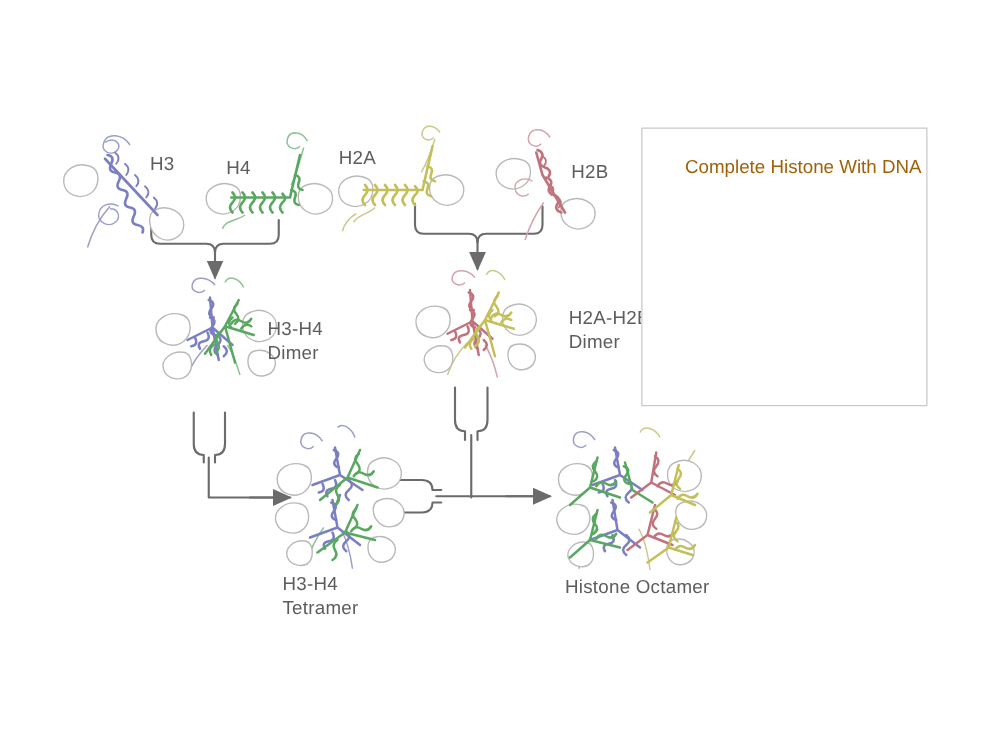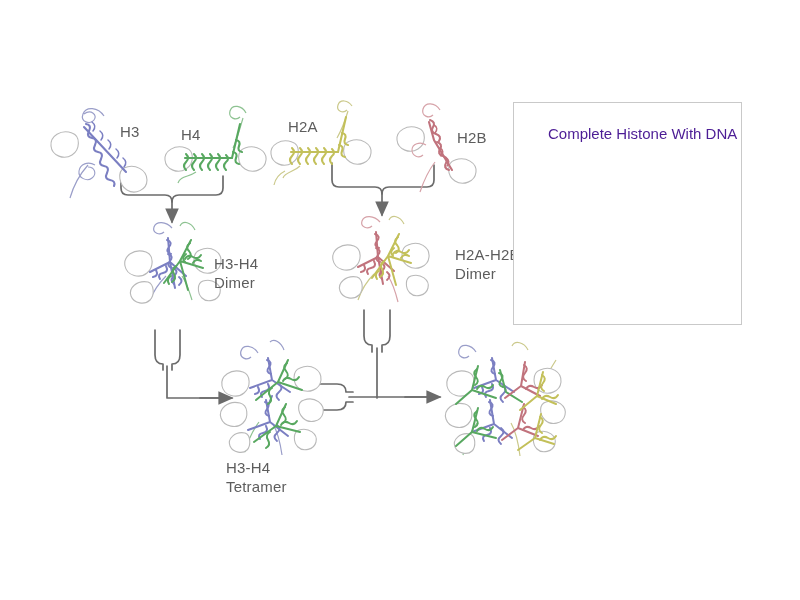--- a/index.html
+++ b/index.html
@@ -32,21 +32,21 @@
     height: 223px;
     border: 1px solid #c9c9c9;
     background: #ffffff;
     box-sizing: border-box;
   }
   #inset-title {
     position: absolute;
     left: 548px;
     top: 124px;
     width: 190px;
-    color: #4c1d95;
+    color: #a16207;
     font-size: 15px;
     line-height: 19px;
   }
   svg.art {
     position: absolute;
     left: 0;
     top: 0;
     width: 800px;
     height: 600px;
     pointer-events: none;
@@ -372,30 +372,31 @@
         <path d="M600,186 c-4,-10 -10,-16 -16,-18 M640,188 c4,-10 10,-16 18,-18
                  M600,302 c-4,10 -8,16 -14,18 M646,304 c4,8 8,14 14,16"></path>
       </g>
     </g>
   </svg>
 
   <div class="label" style="left:120px; top:122px;">H3</div>
 
   <div class="label" style="left:181px; top:125px;text-align:right;">H4</div>
 
-  <div class="label" style="left:288px; top:117px;text-align:center;">H2A</div>
+  <div class="label" style="left:271px; top:117px;text-align:center;">H2A</div>
 
   <div class="label" style="left:457px; top:128px;">H2B</div>
 
   <div class="label" style="left:214px; top:254px;">H3-H4
 Dimer</div>
 
   <div class="label" style="left:423px; top:245px;margin-left:32px;">H2A-H2B
 Dimer</div>
 
   <div class="label" style="left:226px; top:458px;">H3-H4
 Tetramer</div>
 
+  <div class="label" style="left:452px; top:460px;">Histone Octamer</div>
 
   <div id="inset-box"></div>
   <div id="inset-title">Complete Histone With DNA</div>
 
 </div>
 
 </body></html>

